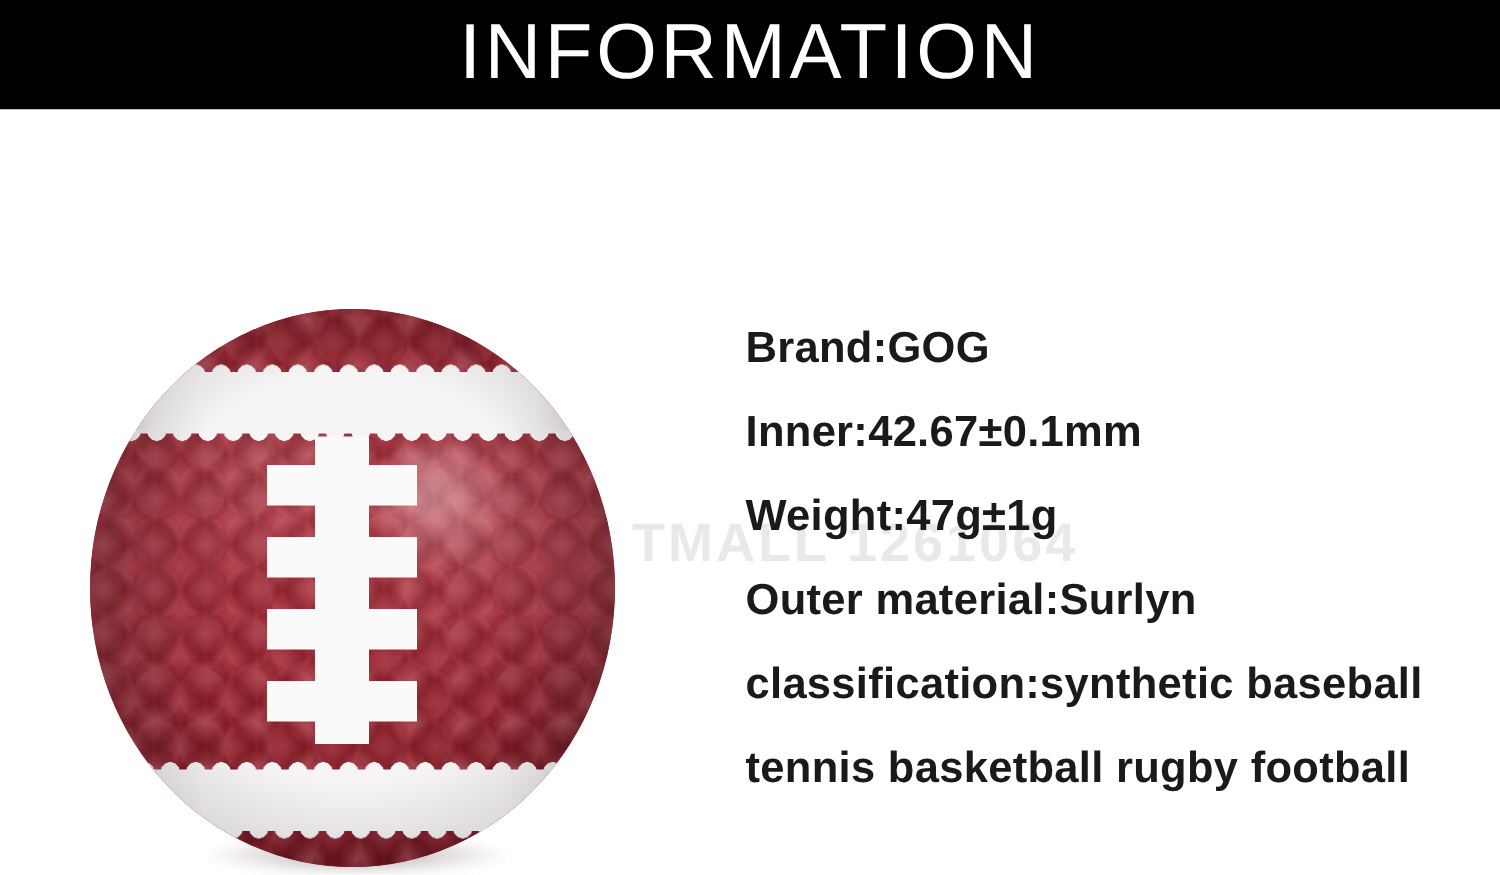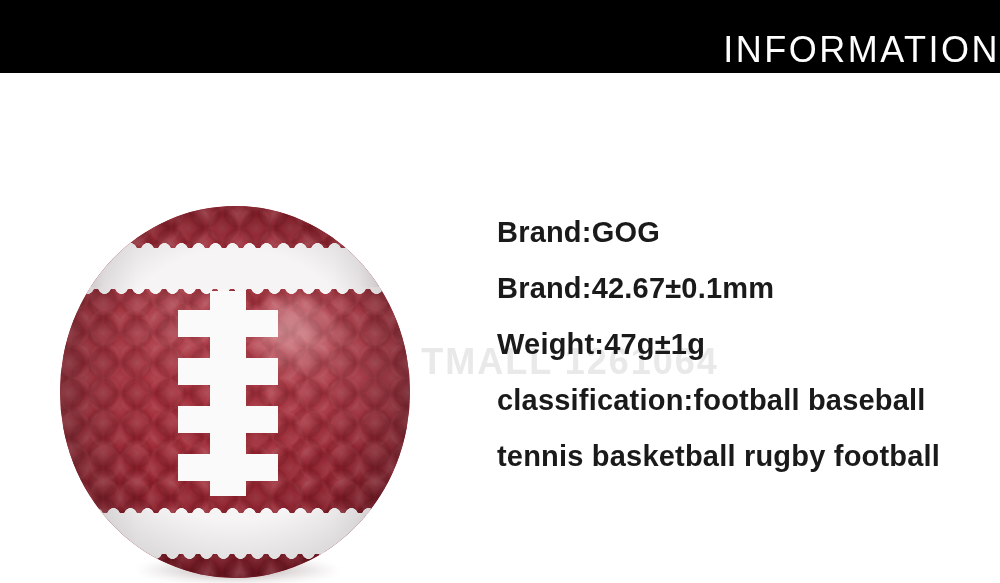--- a/index.html
+++ b/index.html
@@ -25,27 +25,27 @@
     position: absolute;
     left: 0;
     top: 0;
     width: 1000px;
     height: 73px;
     background: #000000;
   }
   .header-title {
     position: absolute;
     left: 0;
-    top: 15px;
+    top: 0;
     width: 1000px;
     height: 73px;
     line-height: 70px;
-    text-align: right;
+    text-align: center;
     color: #ffffff;
-    font-size: 36px;
+    font-size: 52px;
     font-weight: 300;
     letter-spacing: 2.5px;
     font-family: "Liberation Sans", "DejaVu Sans", sans-serif;
     white-space: nowrap;
   }
 
   
   .body-area {
     position: absolute;
     left: 0;
@@ -293,20 +293,21 @@
           <div class="lace-shade"></div>
         </div>
 
         <div class="ball-vignette"></div>
         <div class="ball-specular"></div>
       </div>
     </div>
 
     <div class="info-list">
       <div class="info-line">Brand:GOG</div>
-      <div class="info-line">Brand:42.67±0.1mm</div>
+      <div class="info-line">Inner:42.67±0.1mm</div>
       <div class="info-line">Weight:47g±1g</div>
-      <div class="info-line">classification:football baseball</div>
+      <div class="info-line">Outer material:Surlyn</div>
+      <div class="info-line">classification:synthetic baseball</div>
       <div class="info-line">tennis basketball rugby football</div>
     </div>
 
   </div>
 </div>
 
 </body></html>

